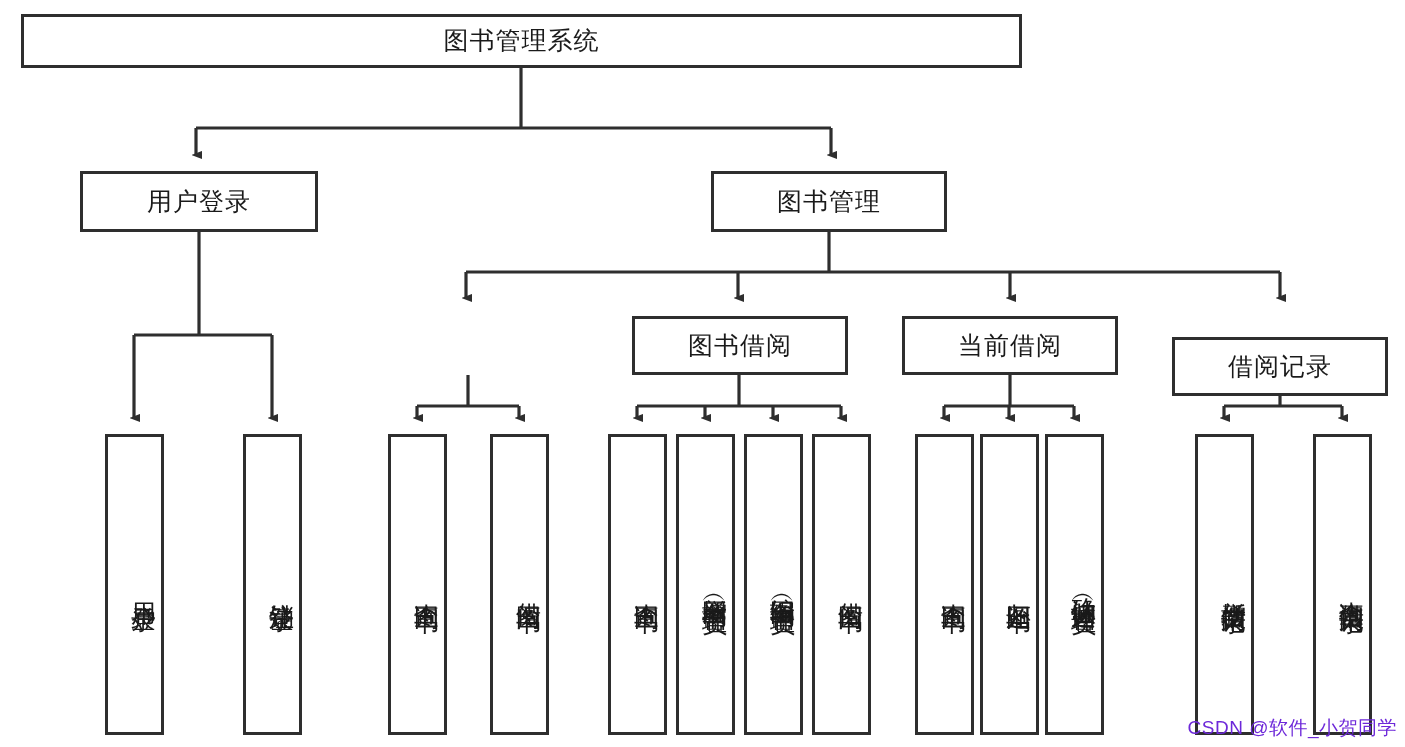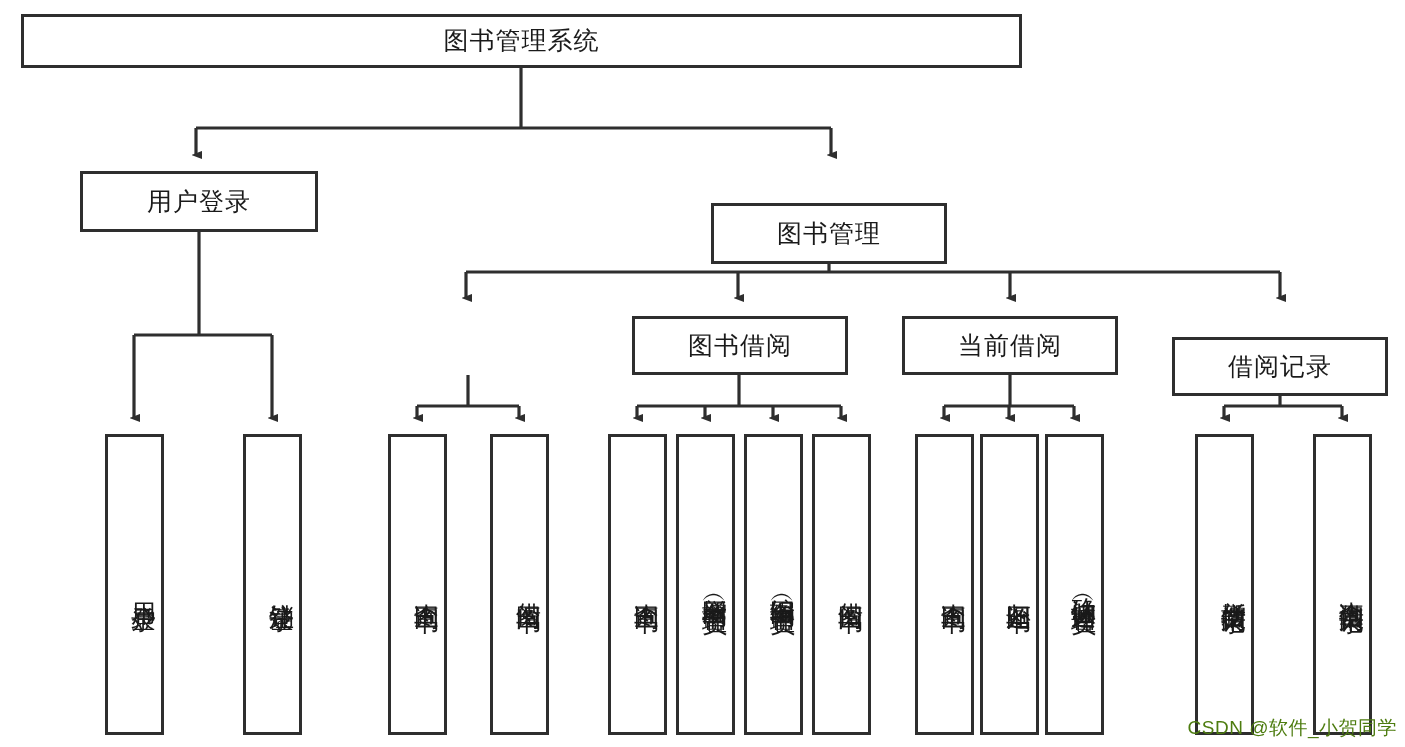--- a/index.html
+++ b/index.html
@@ -52,21 +52,21 @@
     top: 0;
     width: 1405px;
     height: 747px;
     pointer-events: none;
   }
   .watermark {
     position: absolute;
     right: 8px;
     bottom: 6px;
     font-size: 19px;
-    color: #4d7c0f;
+    color: #6d28d9;
     white-space: nowrap;
     letter-spacing: 0.5px;
   }
 </style>
 </head>
 <body>
 
 <div id="canvas">
 
   <svg class="links" viewBox="0 0 1405 747">
@@ -120,21 +120,21 @@
   </svg>
 
   <div class="node h" style="left:21px; top:14px; width:1001px; height:54px;">
     <span>图书管理系统</span>
   </div>
 
   <div class="node h" style="left:80px; top:171px; width:238px; height:61px;">
     <span>用户登录</span>
   </div>
 
-  <div class="node h" style="left:711px; top:171px; width:236px; height:61px;margin-top:32px;">
+  <div class="node h" style="left:711px; top:171px; width:236px; height:61px;">
     <span>图书管理</span>
   </div>
 
 
   <div class="node h" style="left:632px; top:316px; width:216px; height:59px;">
     <span>图书借阅</span>
   </div>
 
   <div class="node h" style="left:902px; top:316px; width:216px; height:59px;">
     <span>当前借阅</span>

